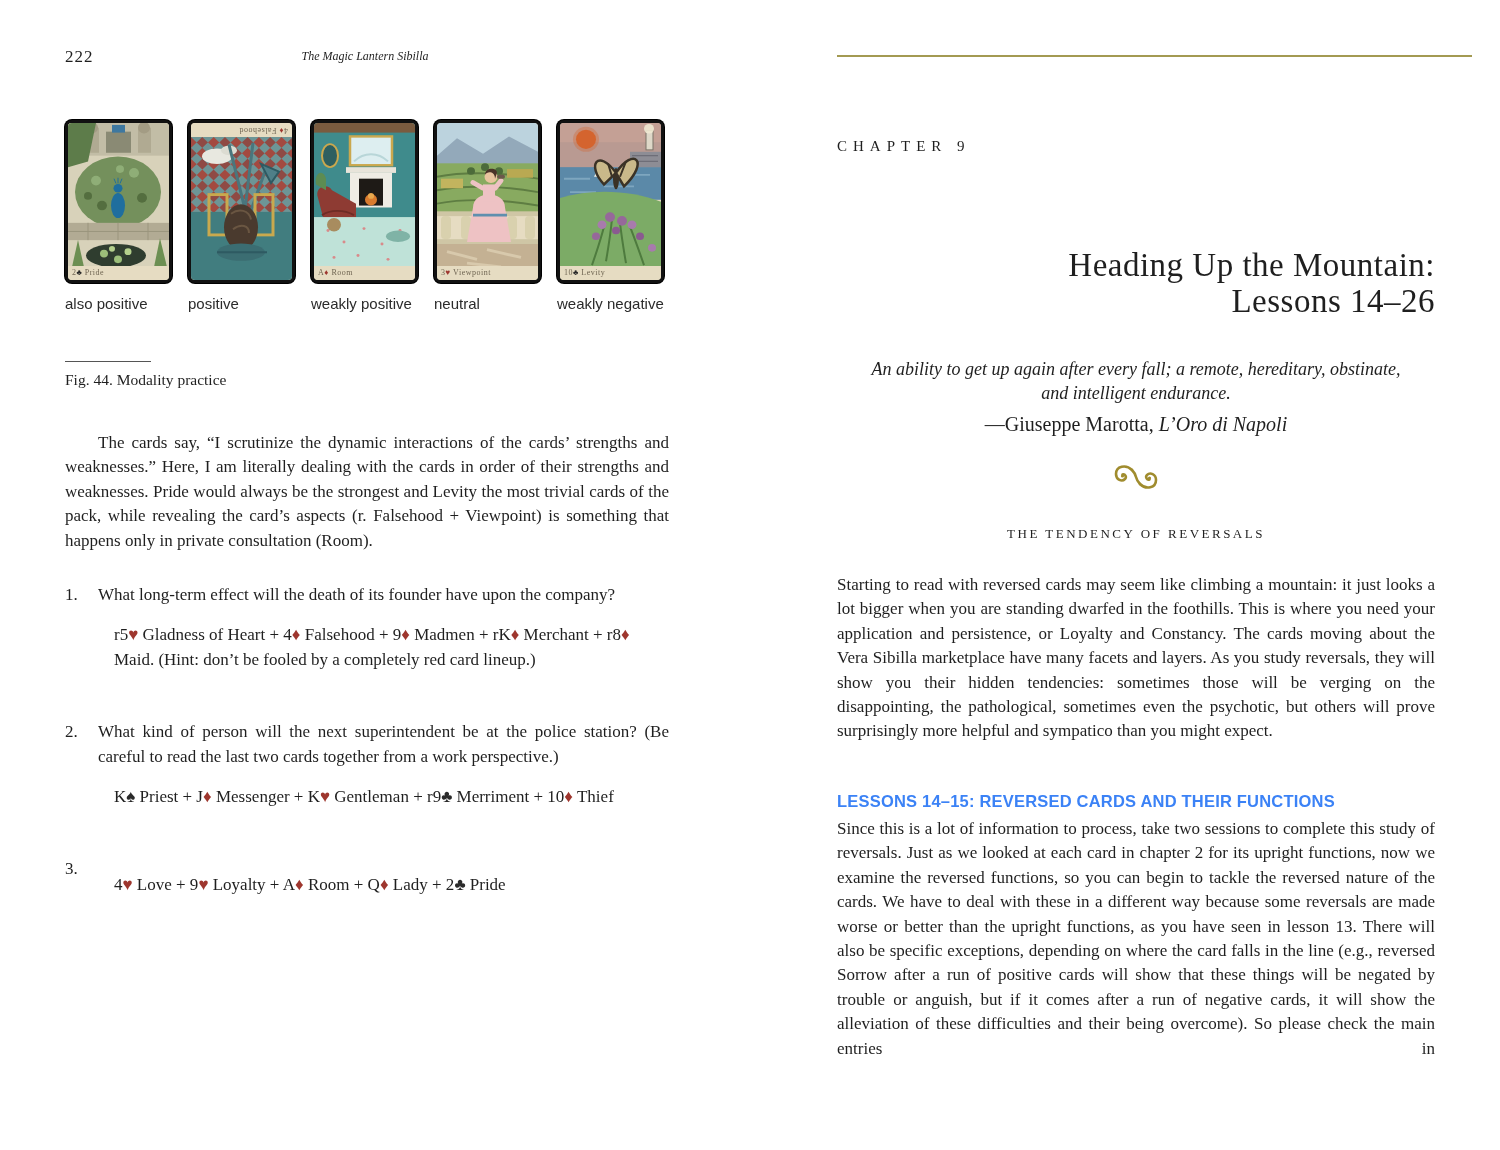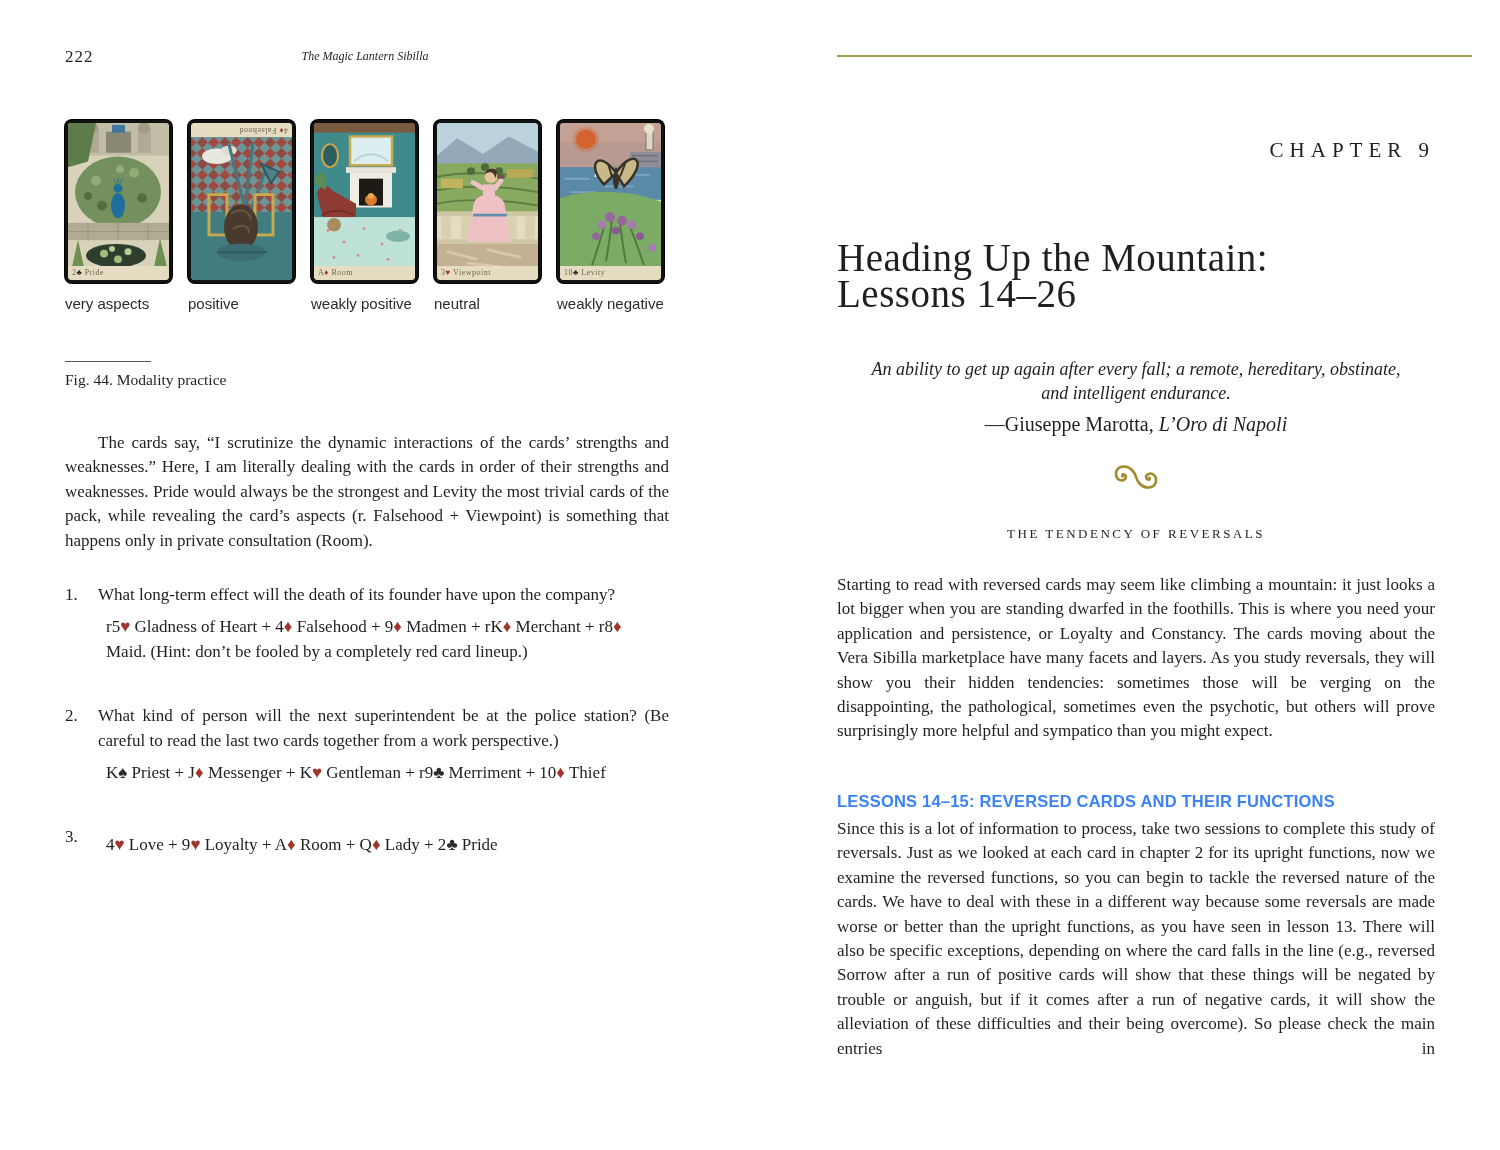--- a/index.html
+++ b/index.html
@@ -36,26 +36,26 @@
 
   
   #left-paragraph{left:65px;top:431px;width:604px;font-size:17px;line-height:24.4px;
                   text-align:justify;text-indent:33px;}
   #questions{left:65px;top:583px;width:604px;font-size:17px;line-height:24.4px;}
   .q-item{display:flex;margin-bottom:32px;}
   .q-item:last-child{margin-bottom:0;}
   .q-num{width:33px;flex:0 0 33px;}
   .q-body{flex:1;}
   .q-question{text-align:justify;-moz-text-align-last:left;text-align-last:left;margin:0 0 1px 0;}
-  .q-cards{margin:8px;}
+  .q-cards{margin:16px;}
 
   
   #gold-rule{left:837px;top:55px;width:635px;height:2px;background:#a39a52;}
-  #chapter-label{left:837px;top:138px;width:598px;text-align:right;font-size:21px;letter-spacing:6px;}
-  #chapter-title{left:837px;top:240px;width:598px;text-align:left;font-size:39px;line-height:36px;letter-spacing:.5px;}
+  #chapter-label{left:837px;top:138px;width:598px;text-align:left;font-size:15px;letter-spacing:6px;}
+  #chapter-title{left:837px;top:247px;width:598px;text-align:right;font-size:33px;line-height:36px;letter-spacing:.5px;}
   #epigraph{left:867px;top:357px;width:538px;text-align:center;font-style:italic;font-size:18px;line-height:24px;}
   #attribution{left:837px;top:413px;width:598px;text-align:center;font-size:20px;}
   #attribution .work{font-style:italic;}
   #ornament{left:837px;top:463px;width:598px;text-align:center;}
   #section-heading{left:837px;top:526px;width:598px;text-align:center;font-size:13px;letter-spacing:2.5px;}
   #right-para1{left:837px;top:573px;width:598px;font-size:17px;line-height:24.4px;text-align:justify;}
   #subsection-heading{left:837px;top:792px;width:598px;font-family:"Liberation Sans", sans-serif;
                       font-weight:bold;font-size:16.5px;letter-spacing:.2px;color:#3b82f6;}
   #right-para2{left:837px;top:817px;width:598px;font-size:17px;line-height:24.4px;text-align:justify;
                -moz-text-align-last:justify;text-align-last:justify;}
@@ -227,21 +227,21 @@
           <path d="M56 52 C38 26 26 44 44 64 Z" fill="#c9b98a" stroke="#3a3226" stroke-width="2.5"></path>
           <path d="M56 52 C74 24 90 40 64 66 Z" fill="#c9b98a" stroke="#3a3226" stroke-width="2.5"></path>
           <path d="M48 42 L52 56 M66 40 L60 56" stroke="#3a3226" stroke-width="2"></path>
         </svg>
         <div class="card-strip">10<span class="suit-blk">♣</span>  Levity</div>
       </div>
     </div>
   </div>
 
   <div class="abs" id="modality-row">
-    <div class="modality">very aspects</div>
+    <div class="modality">also positive</div>
     <div class="modality">positive</div>
     <div class="modality">weakly positive</div>
     <div class="modality">neutral</div>
     <div class="modality">weakly negative</div>
   </div>
 
   <div class="abs" id="fig-divider"></div>
   <div class="abs" id="fig-caption">Fig. 44. Modality practice</div>
 
   <div class="abs" id="left-paragraph">The cards say, “I scrutinize the dynamic interactions of the cards’ strengths and weaknesses.” Here, I am literally dealing with the cards in order of their strengths and weaknesses. Pride would always be the strongest and Levity the most trivial cards of the pack, while revealing the card’s aspects (r. Falsehood + Viewpoint) is something that happens only in private consultation (Room).</div>

